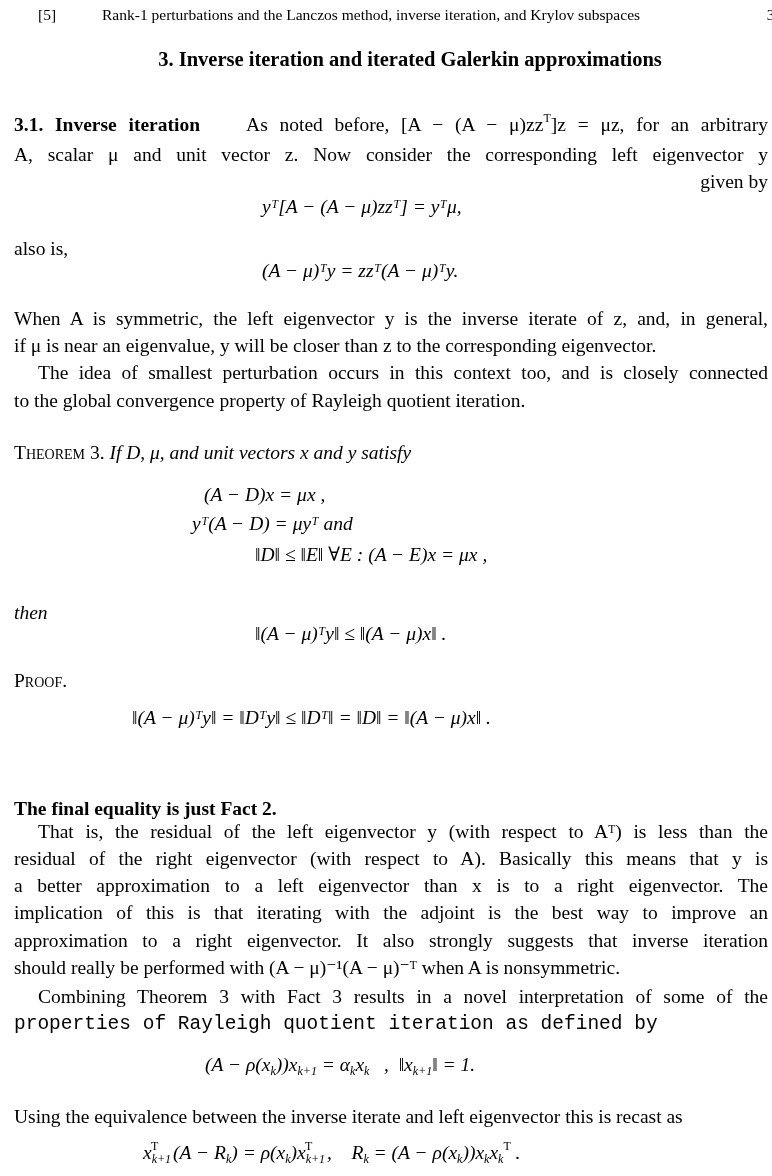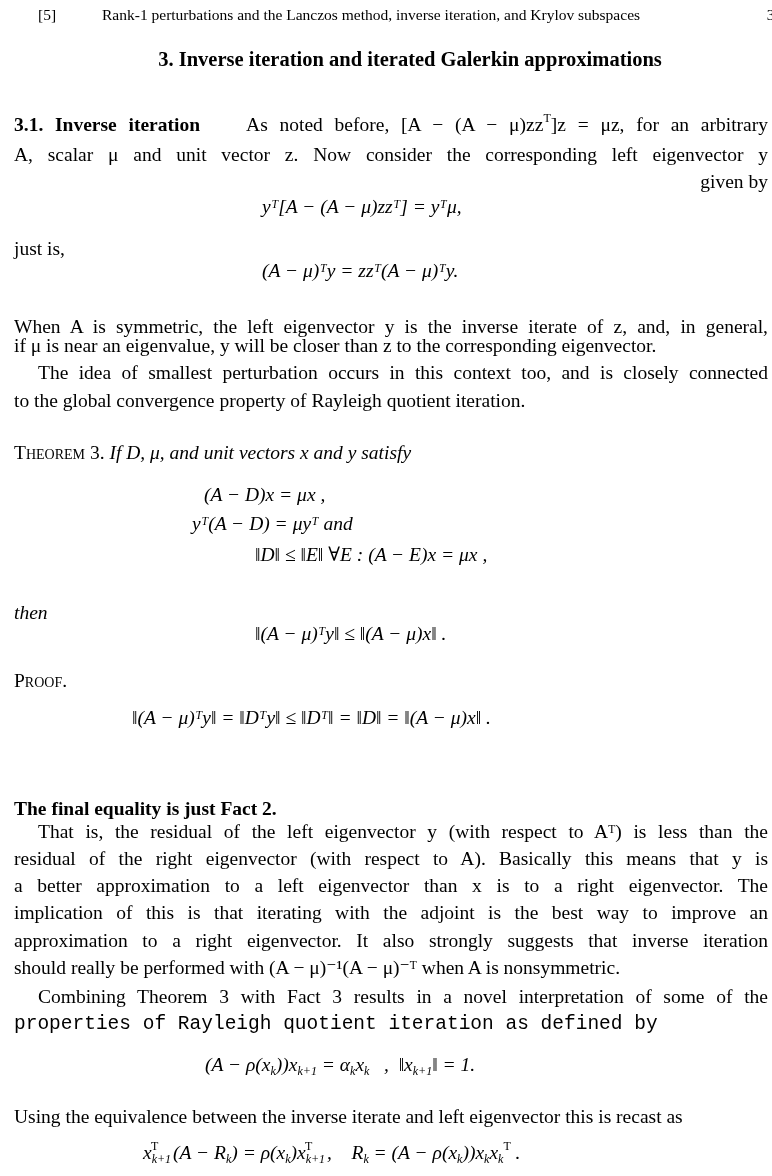--- a/index.html
+++ b/index.html
@@ -36,24 +36,24 @@
 <div class="abs section-title">3.  Inverse iteration and iterated Galerkin approximations</div>
 
 <div class="line justify" style="top:108px;">
   <span class="bold">3.1. Inverse iteration</span>&nbsp;&nbsp;&nbsp;
   <span>As noted before, [A − (A − μ)zz</span><sup>T</sup><span>]z = μz, for an arbitrary</span>
 </div>
 <div class="line justify" style="top:138px;">A, scalar μ and unit vector z.  Now consider the corresponding left eigenvector y</div>
 <div class="line" style="top:165px;text-align:right;">given by</div>
 
 <div class="eq it" style="top:196px; left:262px;">yᵀ[A − (A − μ)zzᵀ] = yᵀμ,</div>
-<div class="line" style="top:232px;">just is,</div>
+<div class="line" style="top:232px;">also is,</div>
 <div class="eq it" style="top:260px; left:262px;font-family:Liberation Serif, serif;">(A − μ)ᵀy = zzᵀ(A − μ)ᵀy.</div>
 
-<div class="line justify" style="top:310px;">When A is symmetric, the left eigenvector y is the inverse iterate of z, and, in general,</div>
+<div class="line justify" style="top:302px;">When A is symmetric, the left eigenvector y is the inverse iterate of z, and, in general,</div>
 <div class="line" style="top:329px;">if μ is near an eigenvalue, y will be closer than z to the corresponding eigenvector.</div>
 <div class="line justify indent" style="top:356px;">The idea of smallest perturbation occurs in this context too, and is closely connected</div>
 <div class="line" style="top:384px;">to the global convergence property of Rayleigh quotient iteration.</div>
 
 <div class="line" style="top:436px;">
   <span class="smallcaps">Theorem 3.</span>
   <span class="it">If D, μ, and unit vectors x and y satisfy</span>
 </div>
 <div class="eq it" style="top:484px; left:204px;">(A − D)x = μx ,</div>
 <div class="eq it" style="top:513px; left:192px;">yᵀ(A − D) = μyᵀ and</div>

